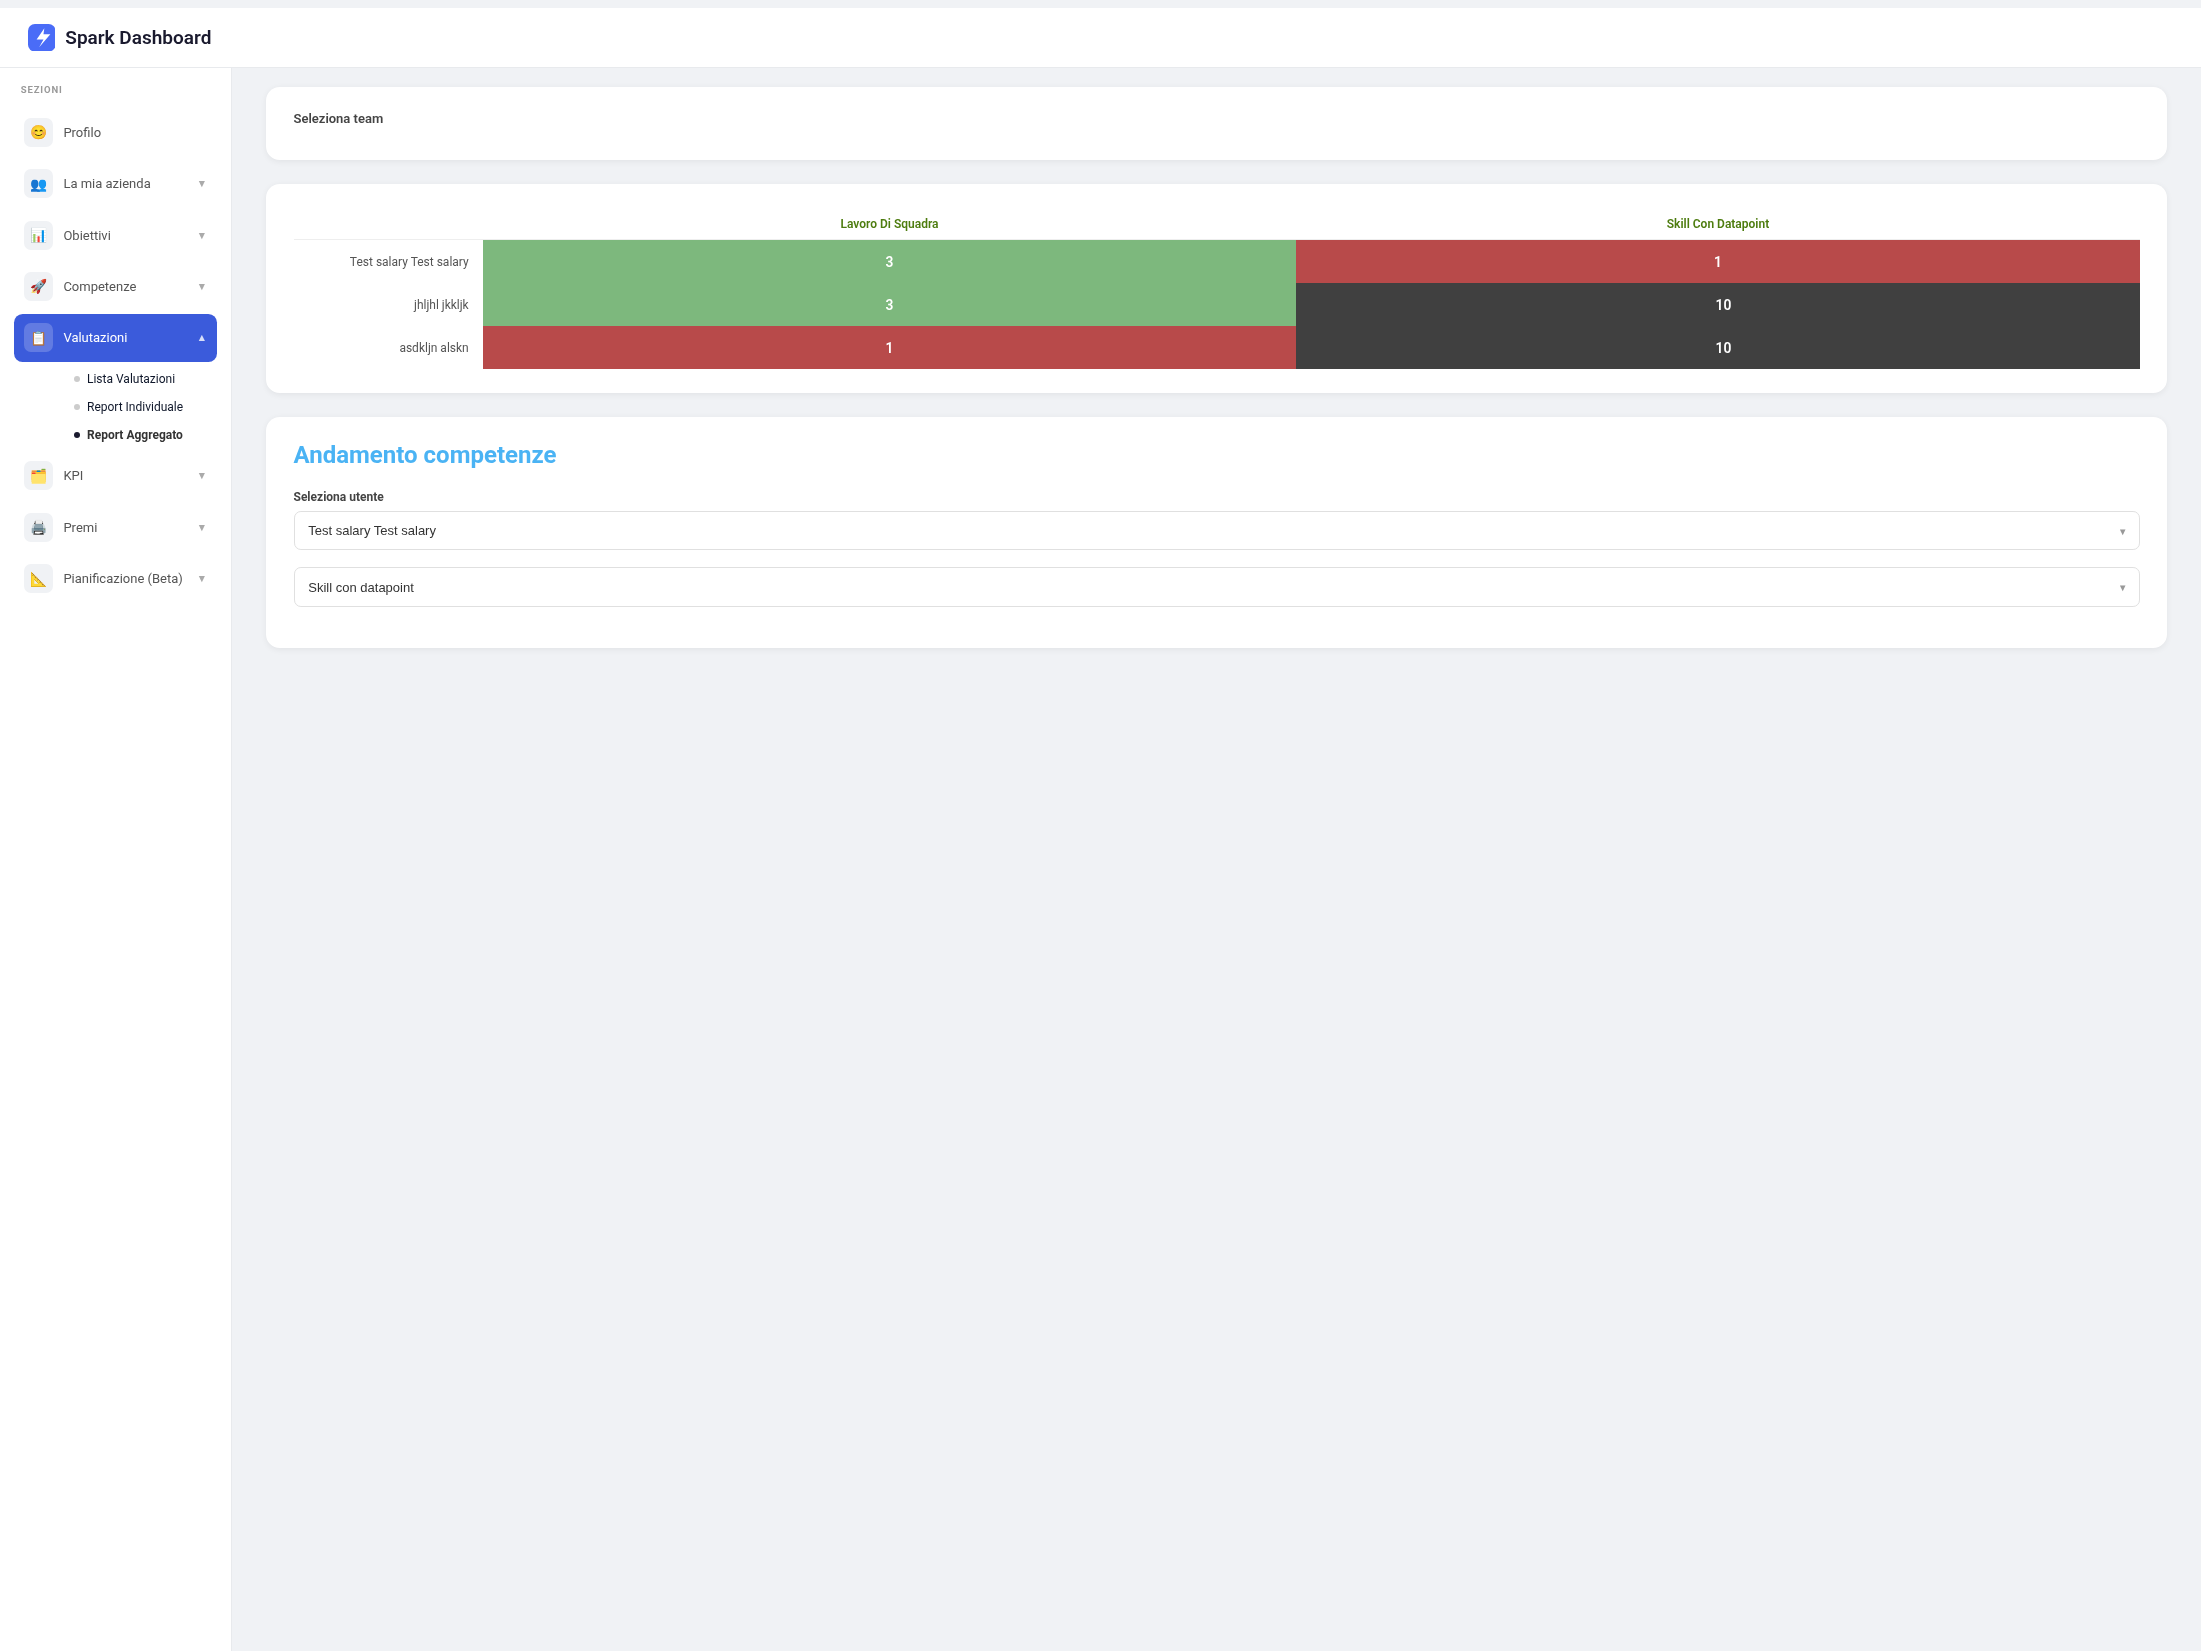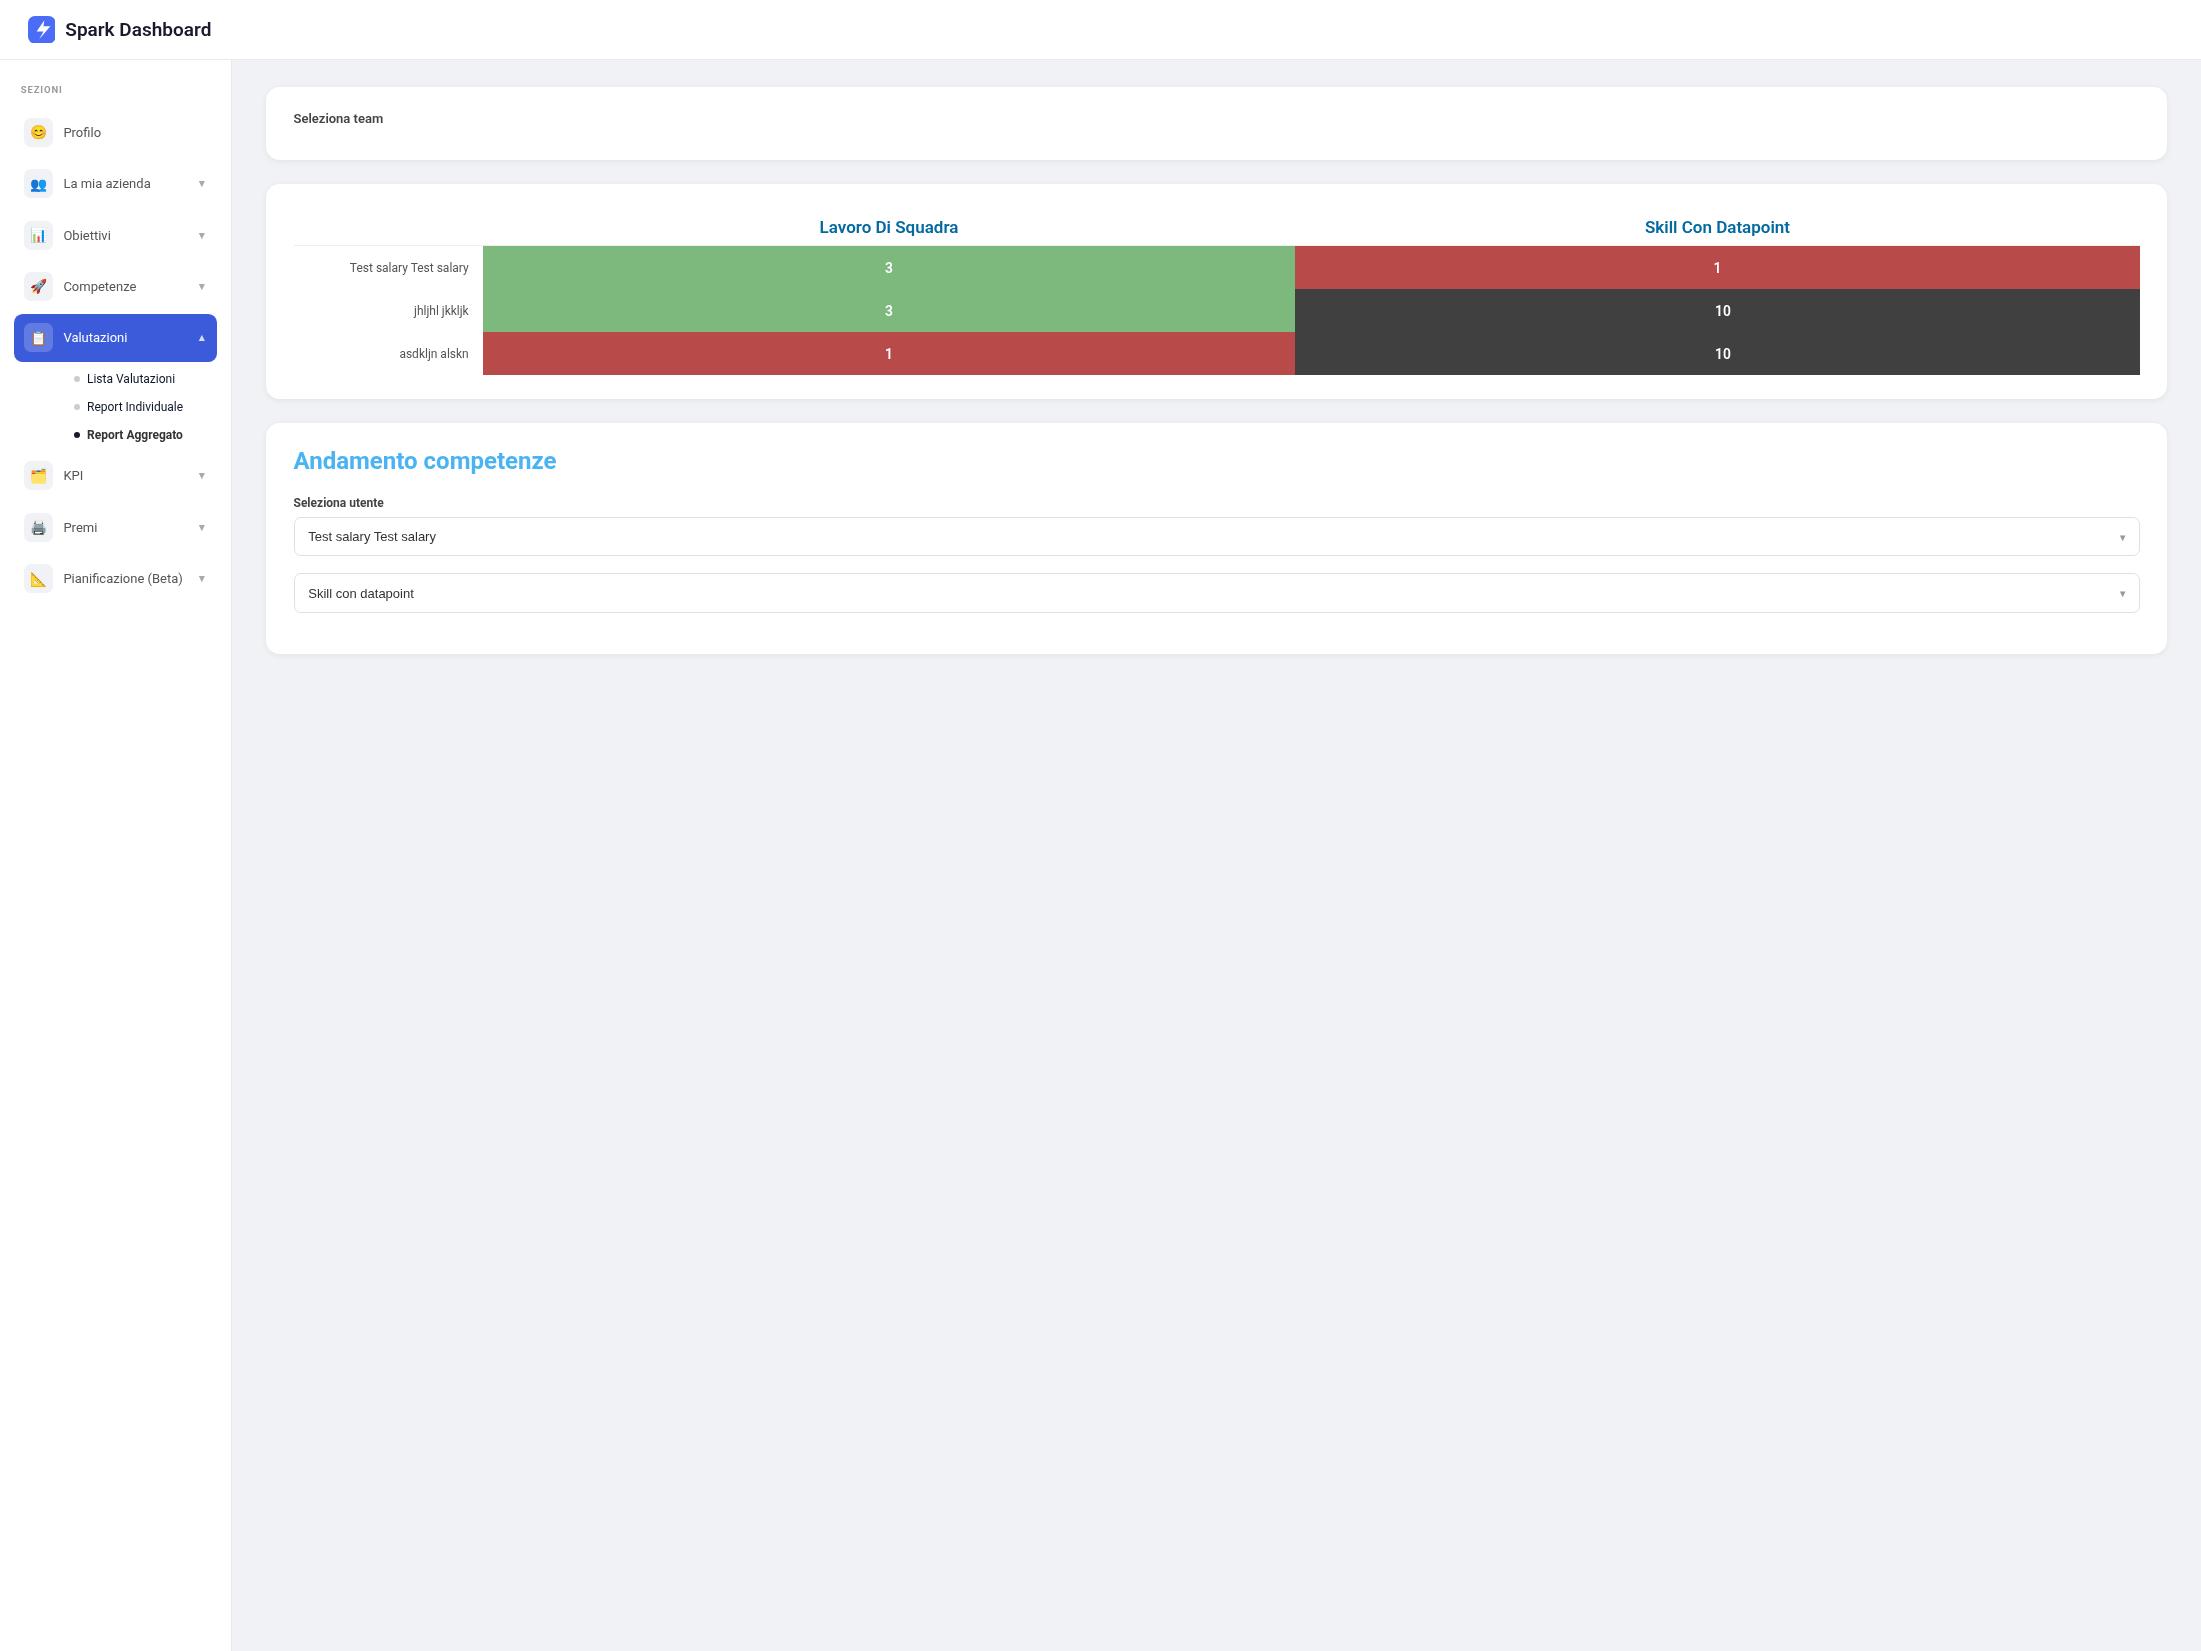--- a/index.html
+++ b/index.html
@@ -12,21 +12,21 @@
 
     
     .header {
       background: #fff;
       padding: 15.5px 27.5px;
       display: flex;
       align-items: center;
       gap: 10.3px;
       border-bottom: 0.9px solid #e8eaed;
       position: sticky;
-      top: 0;
+      top: 8px;
       z-index: 100;
     }
     .header-logo {
       color: #4a6cf7;
       display: flex;
       align-items: center;
     }
     .header-title {
       font-size: 19px;
       font-weight: 600;
@@ -181,23 +181,23 @@
       margin-bottom: 20.6px;
     }
 
     
     .results-table {
       width: 100%;
       border-collapse: collapse;
     }
     .results-table th {
       text-align: center;
-      font-size: 17px;
+      font-size: 12px;
       font-weight: 600;
-      color: #0369a1;
+      color: #4d7c0f;
       padding: 8.6px 13.8px;
       border-bottom: 0.9px solid #eee;
     }
     .results-table th:first-child {
       text-align: left;
     }
     .results-table td {
       padding: 0;
       vertical-align: middle;
     }

